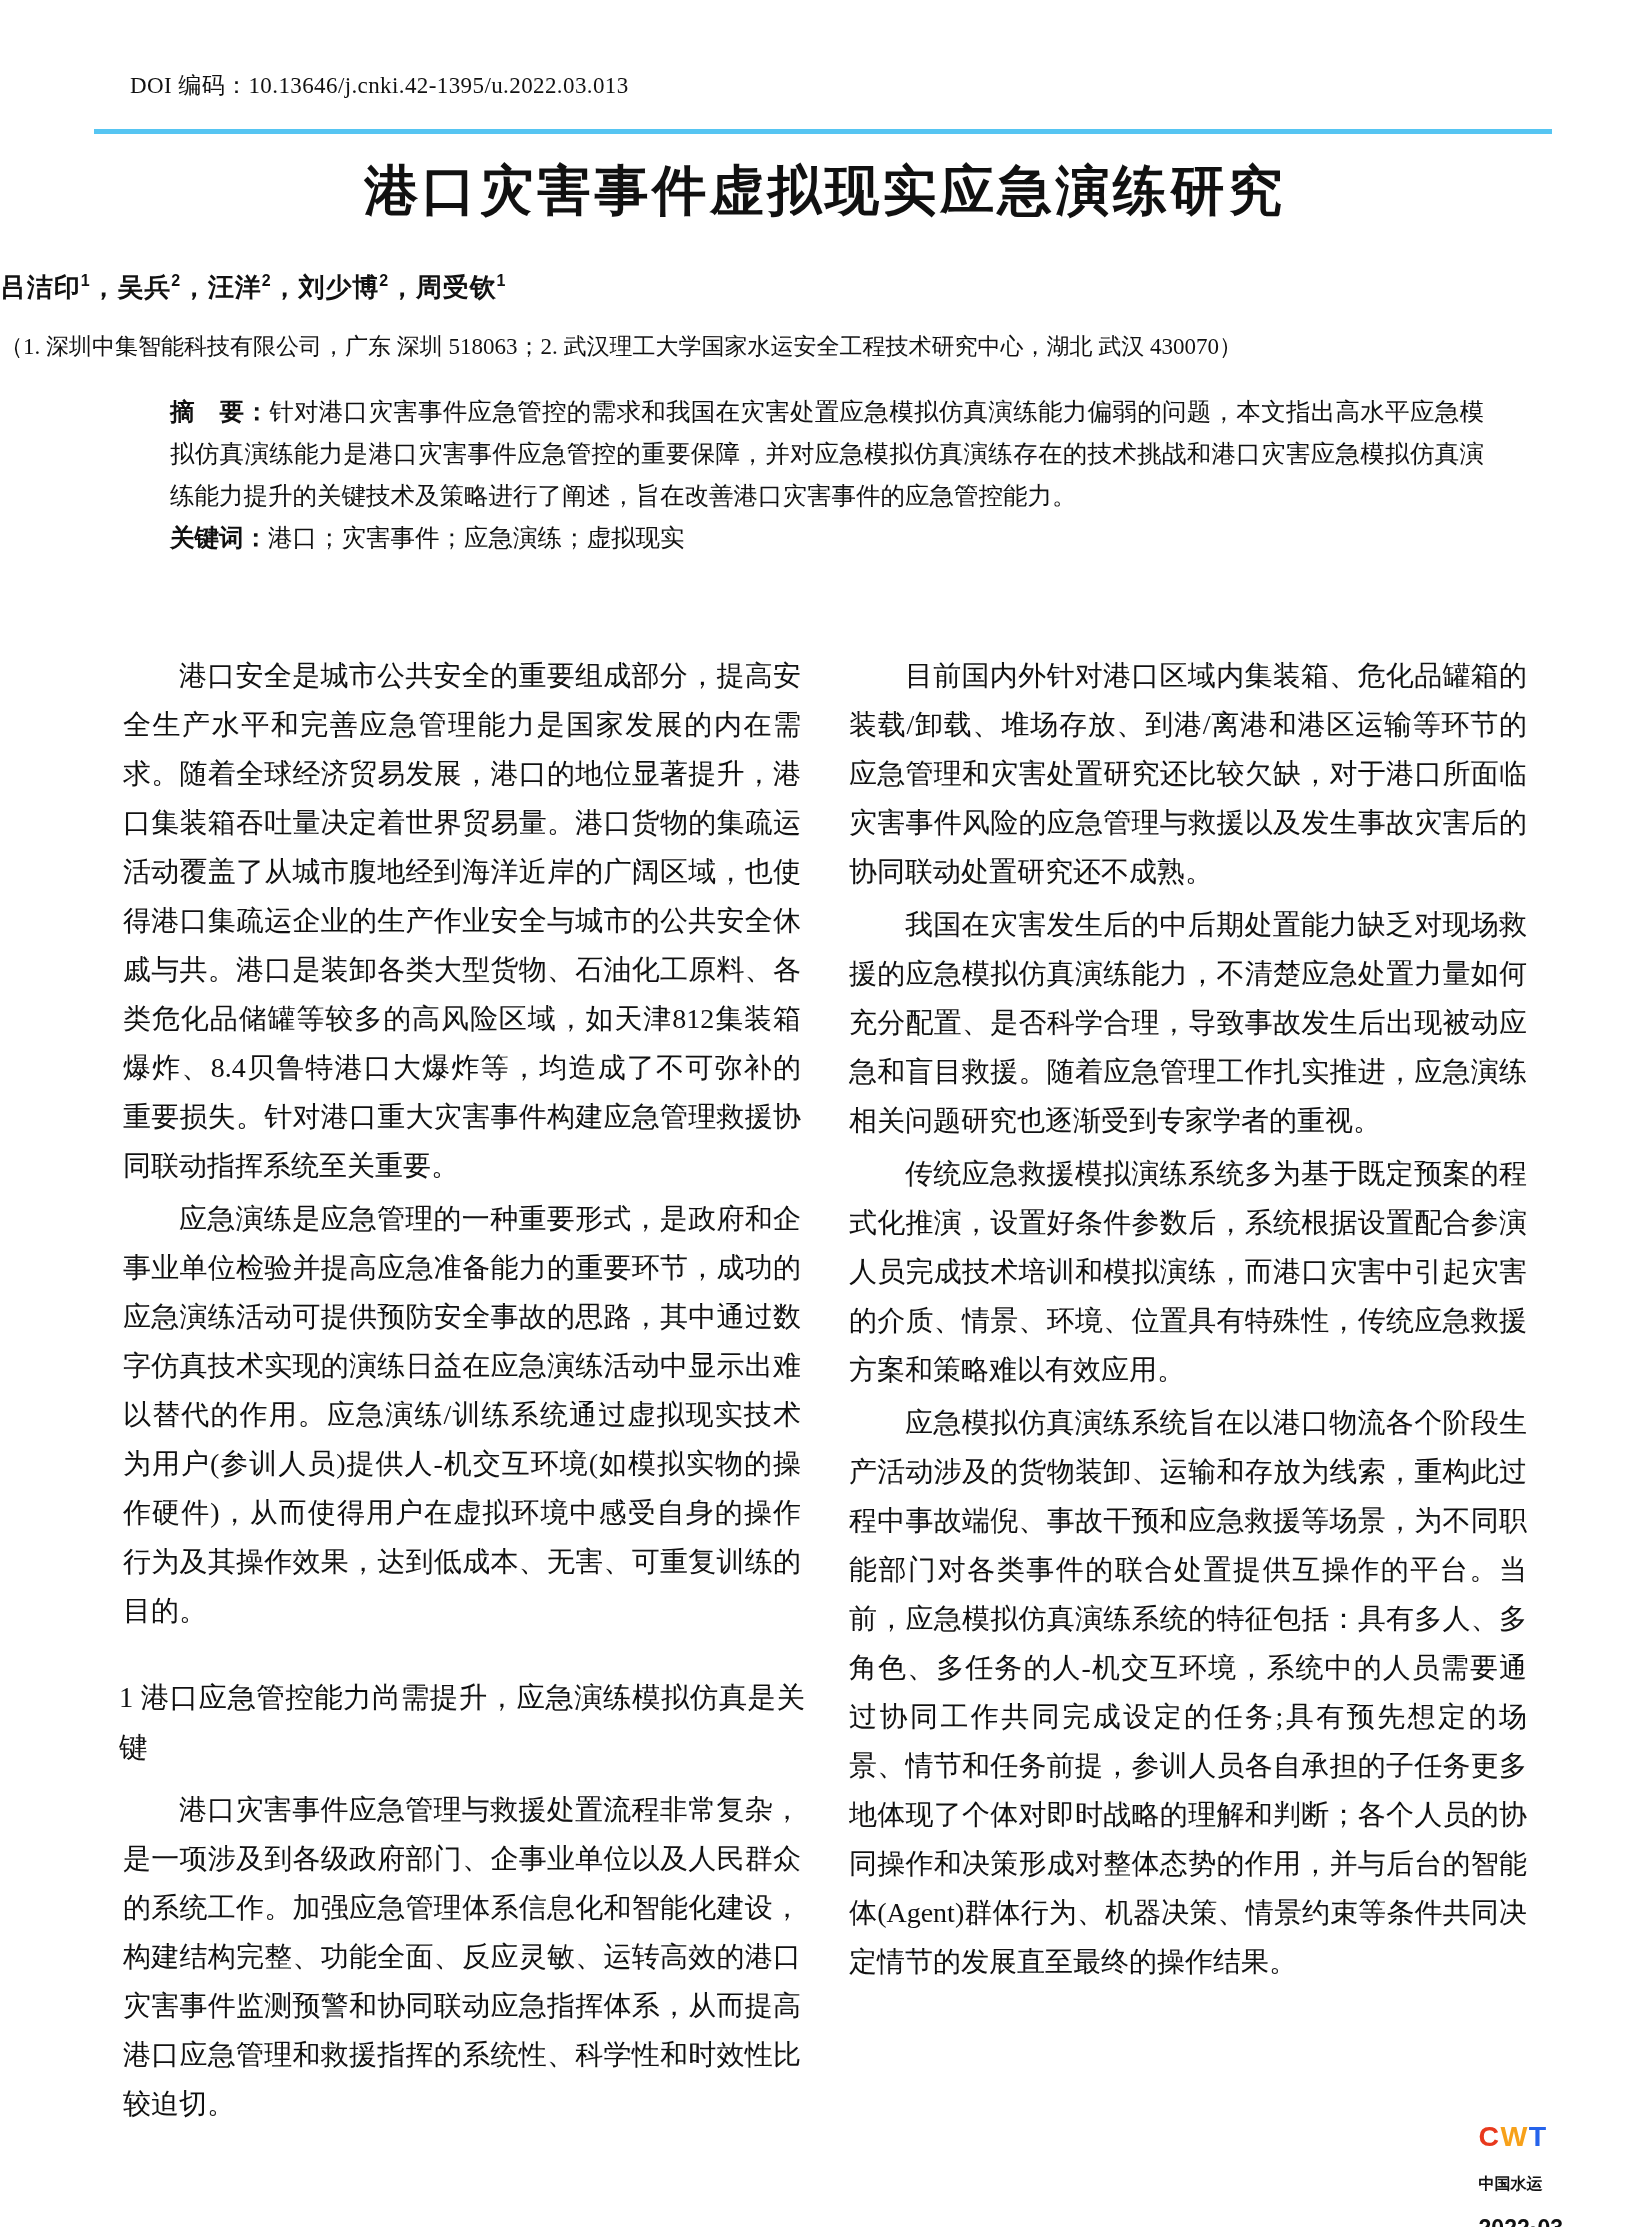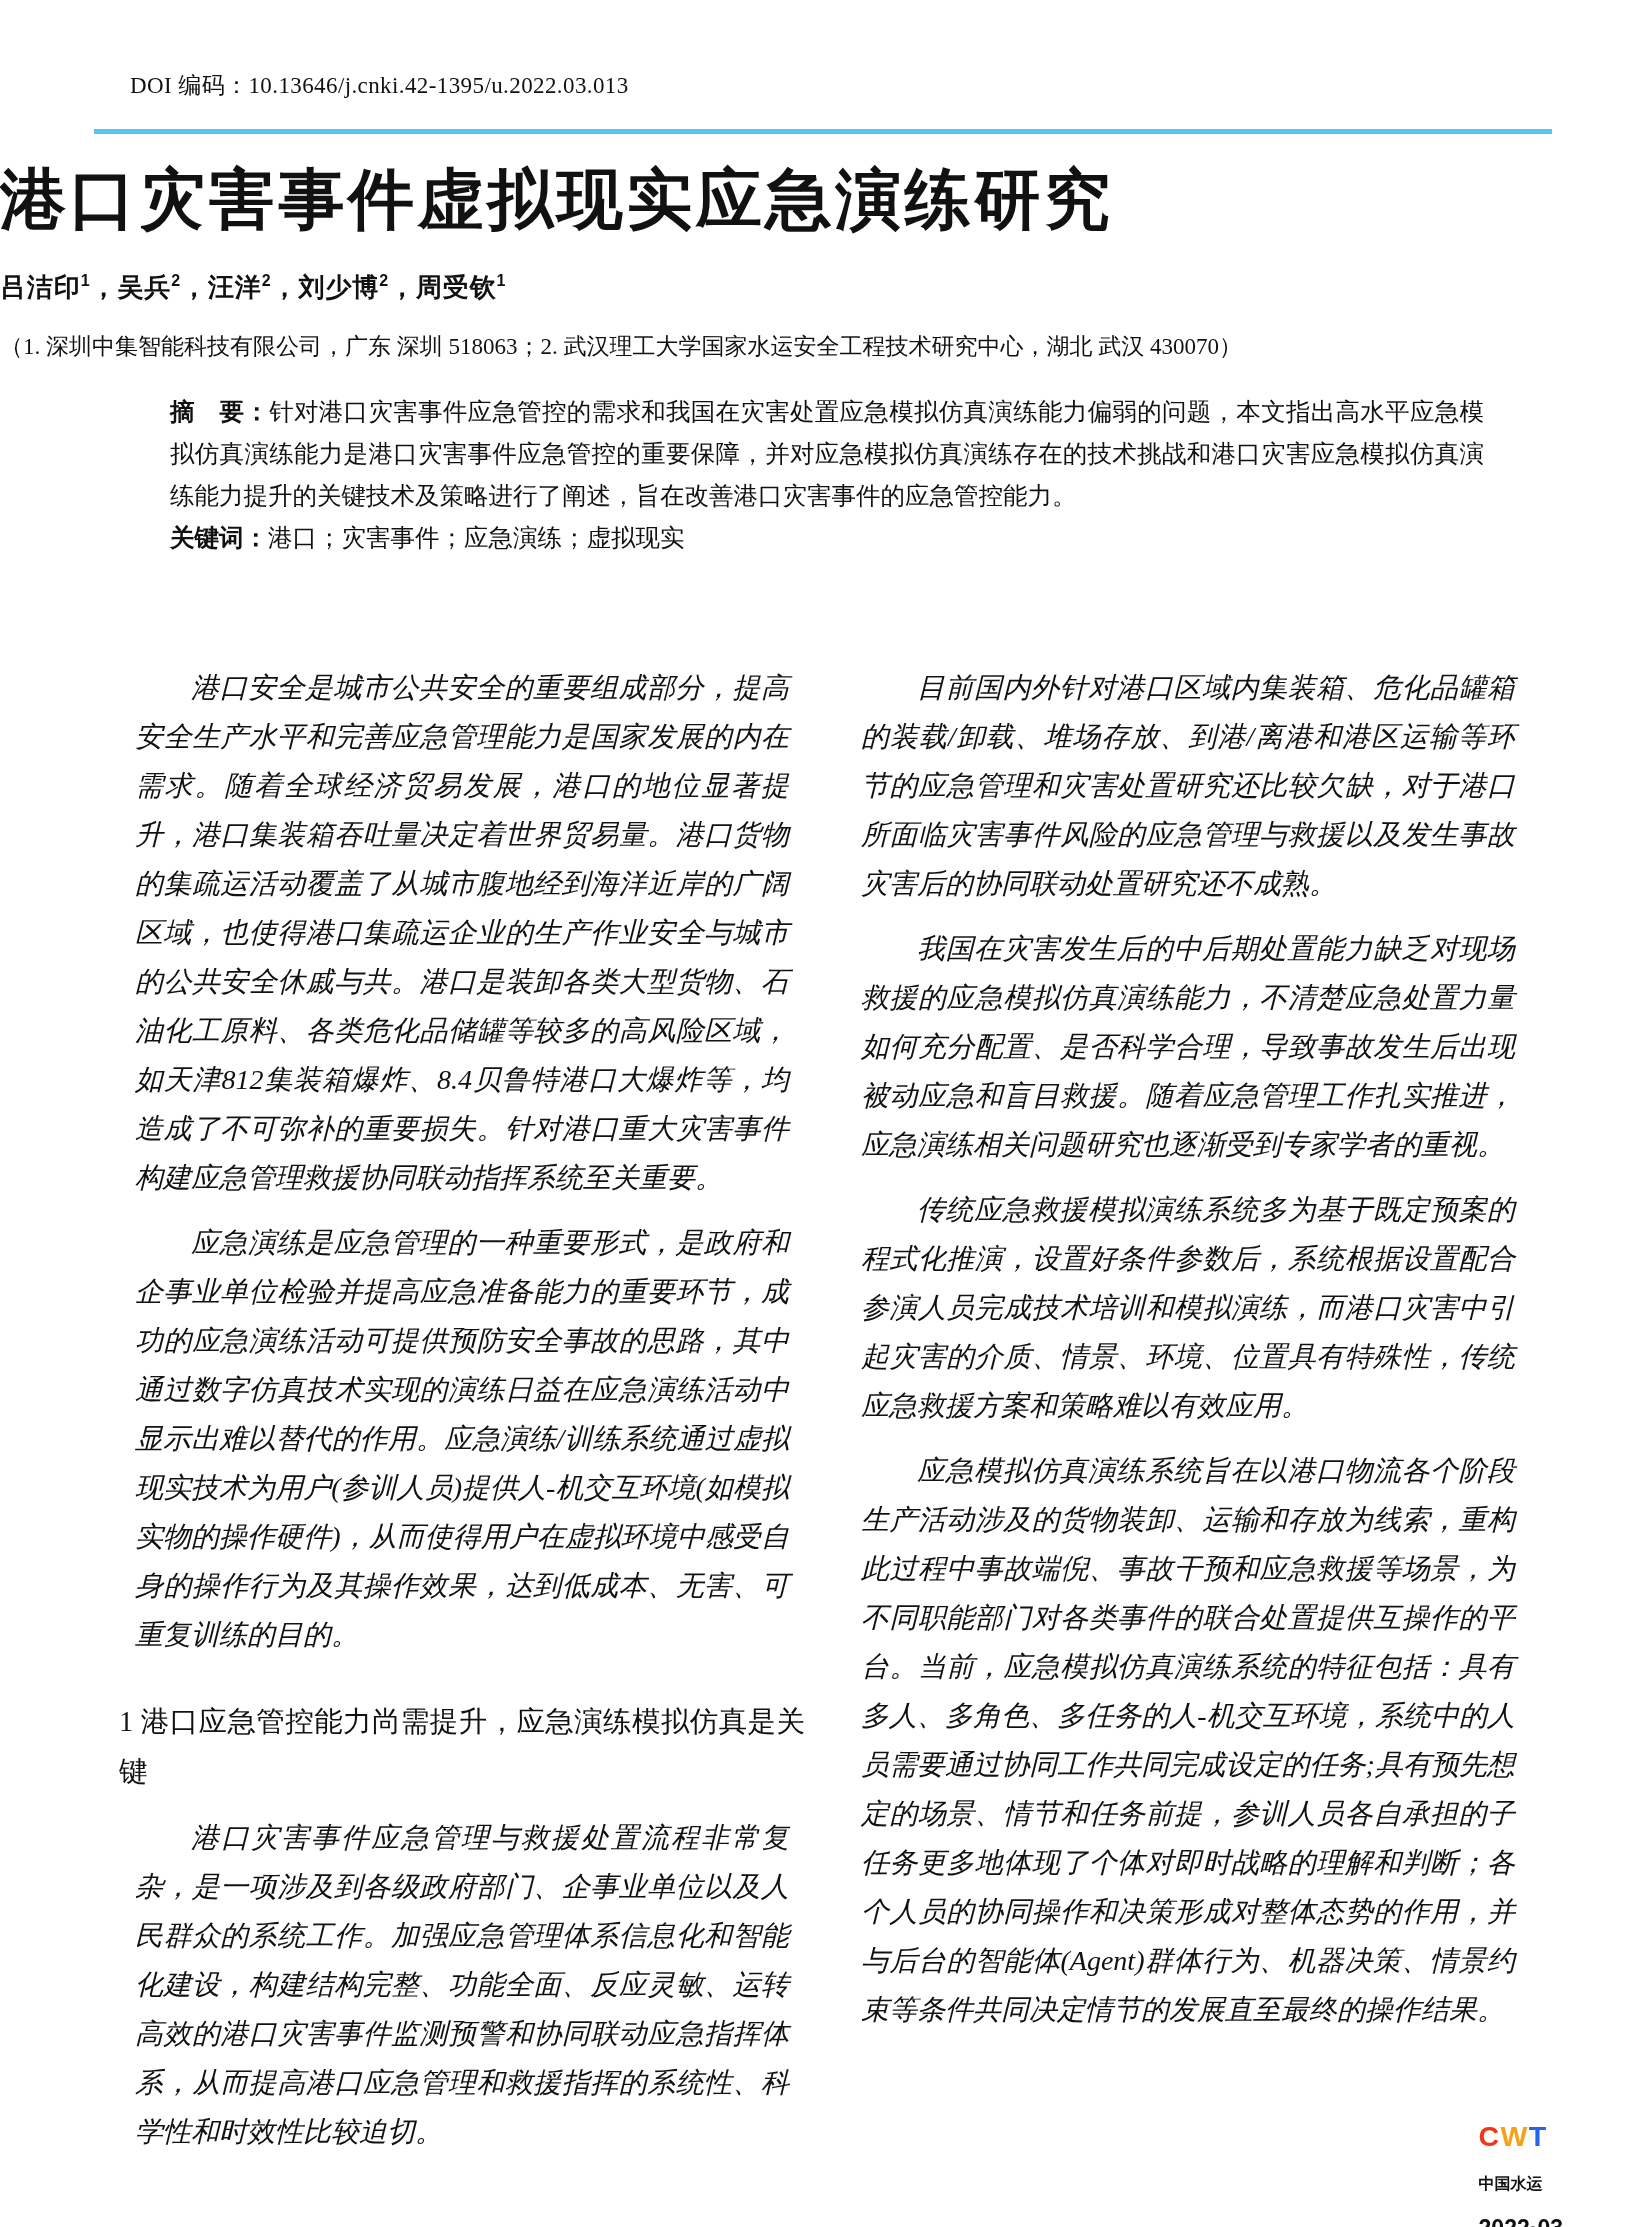--- a/index.html
+++ b/index.html
@@ -17,22 +17,22 @@
     position:absolute; left:130px; top:70px;
     font-size:23px; letter-spacing:0.4px;
   }
   .rule {
     position:absolute; left:94px; top:129px;
     width:1458px; height:5.3px;
     background:#56c5f2;
   }
   .title {
     position:absolute; left:0; top:155px; width:100%;
-    margin:0; 
-    font-size:66px; font-weight:bold; letter-spacing:3.6px;
+    margin:0; text-align:center;
+    font-size:54px; font-weight:bold; letter-spacing:3.6px;
   }
   .authors {
     position:absolute; left:0; top:270px; width:100%;
     font-family:"Liberation Sans", sans-serif;
     font-size:26px; font-weight:600; letter-spacing:0.9px;
   }
   .authors sup { font-size:16px; }
   .affiliation {
     position:absolute; left:0; top:331px; width:100%;
     text-align:left; font-size:23px;
@@ -57,21 +57,21 @@
   .meta .sp { margin-right:71px; }
 
   
   .col {
     position:absolute; top:647px; width:686px;
     font-size:28px; line-height:49px;
     text-align:justify; word-break:break-all;
   }
   .col-left  { left:119px; }
   .col-right { left:845px; }
-  .col p { margin:16px; text-indent:2em;font-style:italic; }
+  .col p { margin:4px; text-indent:2em; }
   .section-heading {
     margin:38px 0 11.6px 0;
     font-size:28.5px; font-weight:normal; line-height:50px;
     text-indent:0;
   }
 
   
   .footer {
     position:absolute; top:2120px; right:87px;
     display:flex; align-items:baseline; gap:20.5px;

